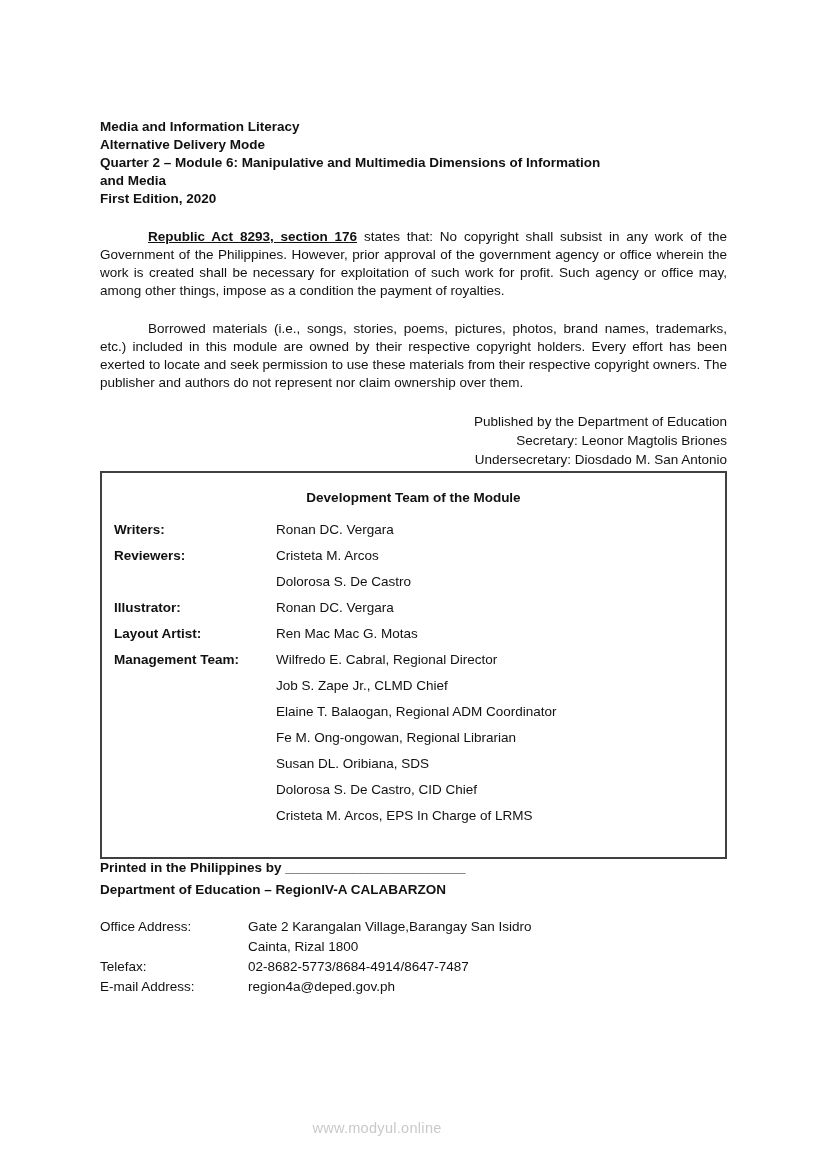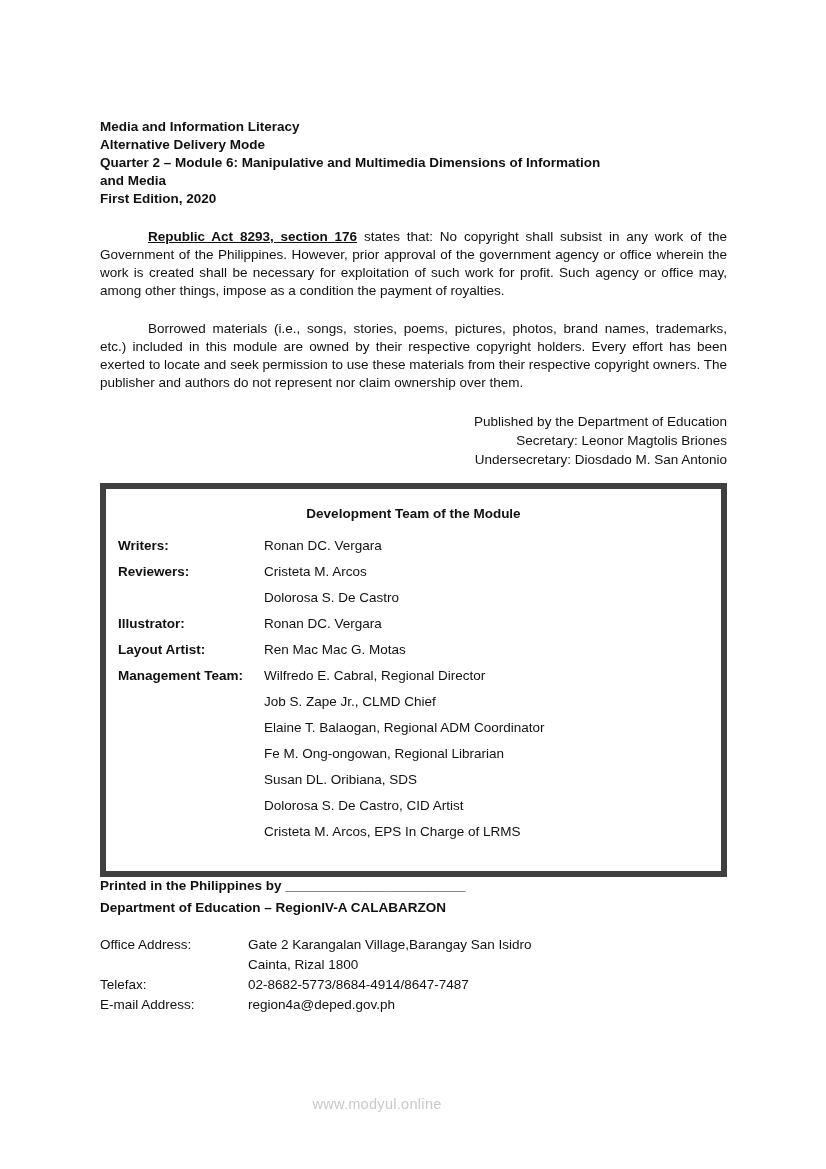--- a/index.html
+++ b/index.html
@@ -30,56 +30,56 @@
   .header-block { font-weight: bold; }
   .header-block div { white-space: nowrap; }
   .para {
     text-align: justify;
     text-indent: 48px;
     margin-top: 20px;
   }
   .publisher-block { margin-top: 20px; text-align: right; }
   .publisher-block div { line-height: 19px; }
   .dev-team-box {
-    margin-top: 14px;
-    border: 6px solid #404040;
+    margin-top: 2px;
+    border: 2px solid #404040;
     width: 627px;
     padding: 12px 12px 26px 12px;
     min-height: 388px;
   }
   .dev-team-title {
     text-align: center;
     font-weight: bold;
     margin-top: 4px;
     margin-bottom: 10px;
   }
   .dev-row {
     display: grid;
     grid-template-columns: 146px 1fr;
-    column-gap: 0;
+    column-gap: 16px;
     line-height: 26px;
   }
   .dev-row .row-label { font-weight: bold; }
   .printed-line {
     font-weight: bold;
   }
   .department-line {
     margin-top: 4px;
     font-weight: bold;
   }
   .contact-block { margin-top: 18px; }
   .contact-row {
     display: grid;
     grid-template-columns: 148px 1fr;
     line-height: 20px;
   }
   .watermark {
     position: absolute;
     left: 0;
-    top: 1096px;
+    top: 1120px;
     width: 754px;
     text-align: center;
     color: #c9c9c9;
     font-size: 14.5px;
     letter-spacing: 0.3px;
   }
 </style>
 </head>
 <body>
 
@@ -142,21 +142,21 @@
       <div class="dev-row">
         <span class="row-label"></span>
         <span class="row-value">Fe M. Ong-ongowan, Regional Librarian</span>
       </div>
       <div class="dev-row">
         <span class="row-label"></span>
         <span class="row-value">Susan DL. Oribiana, SDS</span>
       </div>
       <div class="dev-row">
         <span class="row-label"></span>
-        <span class="row-value">Dolorosa S. De Castro, CID Artist</span>
+        <span class="row-value">Dolorosa S. De Castro, CID Chief</span>
       </div>
       <div class="dev-row">
         <span class="row-label"></span>
         <span class="row-value">Cristeta M. Arcos, EPS In Charge of LRMS</span>
       </div>
     </div>
 
     <div class="printed-line">Printed in the Philippines by ________________________</div>
 
     <div class="department-line">Department of Education – RegionIV-A CALABARZON</div>

